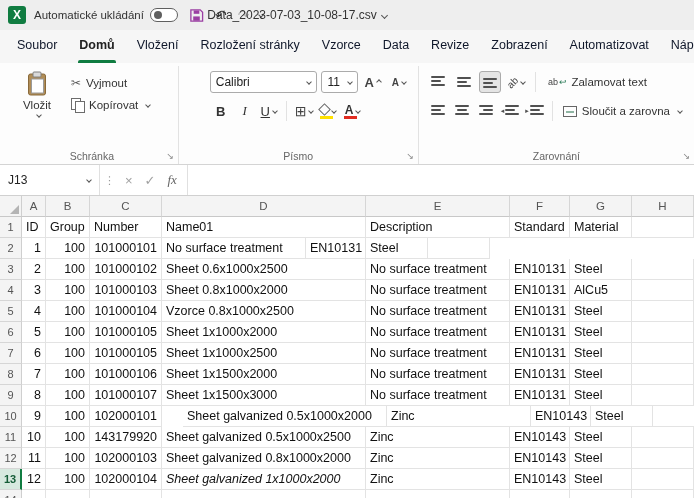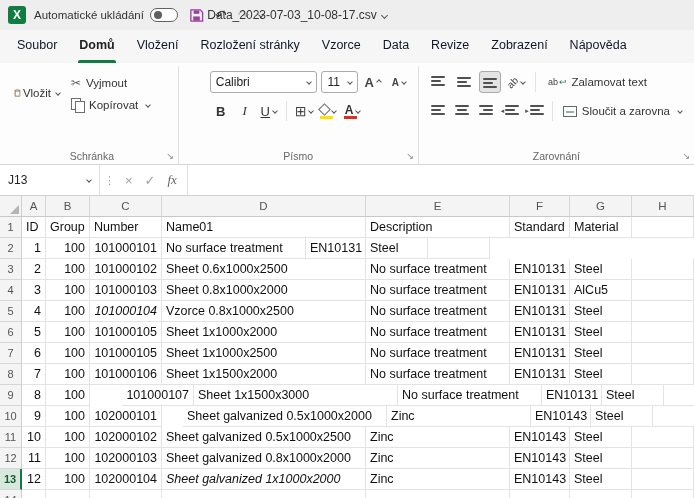--- a/index.html
+++ b/index.html
@@ -42,21 +42,21 @@
   .ribbon { height:102px; background:#fdfdfd; border-bottom:1px solid #d4d4d4;
             display:flex; align-items:stretch; padding:3px 0 0 6px; white-space:nowrap; }
   .rgroup { position:relative; padding:2px 8px 16px 8px; }
   .rgroup + .rgroup { border-left:1px solid #e2e2e2; }
   .glabel { position:absolute; bottom:2px; left:0; right:0; text-align:center;
             font-size:10.5px; color:#666; }
   .launcher { position:absolute; bottom:3px; right:4px; font-size:9px; color:#888;
               line-height:1; }
 
   .g-body { display:flex; gap:8px; }
-  .paste-btn { width:46px; display:flex; flex-direction:row; align-items:center;
+  .paste-btn { width:46px; display:flex; flex-direction:column; align-items:center;
                gap:2px; padding-top:3px; border-radius:4px; }
   .pb-label { font-size:11.5px; color:#333; }
   .stack { display:flex; flex-direction:column; gap:1px; padding-top:4px; }
   .sbtn { display:flex; align-items:center; gap:5px; font-size:11.5px; color:#333;
           height:21px; padding:0 3px; border-radius:3px; }
   .ic.scissors { font-size:12px; color:#555; }
   .copy-ic { width:13px; height:14px; position:relative; display:inline-block; }
   .copy-ic::before,.copy-ic::after { content:""; position:absolute; width:8px; height:10px;
           border:1px solid #6c6c6c; background:#fff; }
   .copy-ic::before { left:0; top:0; } .copy-ic::after { left:4px; top:3px; }
@@ -160,20 +160,21 @@
 
   <div class="tabrow">
       <div class="tab">Soubor</div>
       <div class="tab active">Domů</div>
       <div class="tab">Vložení</div>
       <div class="tab">Rozložení stránky</div>
       <div class="tab">Vzorce</div>
       <div class="tab">Data</div>
       <div class="tab">Revize</div>
       <div class="tab">Zobrazení</div>
+      <div class="tab">Automatizovat</div>
       <div class="tab">Nápověda</div>
     </div>
 
   <div class="ribbon">
 
     <div class="rgroup" style="width:184px;">
       <div class="g-body">
         <div class="paste-btn">
           <svg width="22" height="26" viewBox="0 0 22 26">
             <rect x="2.5" y="3" width="17" height="21" rx="2" fill="#b08d57" stroke="#8a6a3b"></rect>
@@ -401,21 +402,21 @@
         <div class="cell" style="width: 204px; min-width: 204px;">Sheet 0.8x1000x2000</div>
         <div class="cell" style="width: 144px; min-width: 144px;">No surface treatment</div>
         <div class="cell" style="width: 60px; min-width: 60px;">EN10131</div>
         <div class="cell" style="width: 62px; min-width: 62px;">AlCu5</div>
         <div class="cell" style="width: 62px; min-width: 62px;"></div>
       </div>
       <div class="gridrow">
         <div class="rowhdr">5</div>
         <div class="cell num" style="width: 24px; min-width: 24px;">4</div>
         <div class="cell num" style="width: 44px; min-width: 44px;">100</div>
-        <div class="cell num" style="width: 72px; min-width: 72px; font-style: italic;">101000104</div>
+        <div class="cell num" style="width: 72px; min-width: 72px;">101000104</div>
         <div class="cell" style="width: 204px; min-width: 204px;">Vzorce 0.8x1000x2500</div>
         <div class="cell" style="width: 144px; min-width: 144px;">No surface treatment</div>
         <div class="cell" style="width: 60px; min-width: 60px;">EN10131</div>
         <div class="cell" style="width: 62px; min-width: 62px;">Steel</div>
         <div class="cell" style="width: 62px; min-width: 62px;"></div>
       </div>
       <div class="gridrow">
         <div class="rowhdr">6</div>
         <div class="cell num" style="width: 24px; min-width: 24px;">5</div>
         <div class="cell num" style="width: 44px; min-width: 44px;">100</div>
@@ -445,21 +446,21 @@
         <div class="cell" style="width: 204px; min-width: 204px;">Sheet 1x1500x2000</div>
         <div class="cell" style="width: 144px; min-width: 144px;">No surface treatment</div>
         <div class="cell" style="width: 60px; min-width: 60px;">EN10131</div>
         <div class="cell" style="width: 62px; min-width: 62px;">Steel</div>
         <div class="cell" style="width: 62px; min-width: 62px;"></div>
       </div>
       <div class="gridrow">
         <div class="rowhdr">9</div>
         <div class="cell num" style="width: 24px; min-width: 24px;">8</div>
         <div class="cell num" style="width: 44px; min-width: 44px;">100</div>
-        <div class="cell num" style="width: 72px; min-width: 72px; margin-left: 32px;">101000107</div>
+        <div class="cell num" style="width: 72px; min-width: 72px;">101000107</div>
         <div class="cell" style="width: 204px; min-width: 204px;">Sheet 1x1500x3000</div>
         <div class="cell" style="width: 144px; min-width: 144px;">No surface treatment</div>
         <div class="cell" style="width: 60px; min-width: 60px;">EN10131</div>
         <div class="cell" style="width: 62px; min-width: 62px;">Steel</div>
         <div class="cell" style="width: 62px; min-width: 62px;"></div>
       </div>
       <div class="gridrow">
         <div class="rowhdr">10</div>
         <div class="cell num" style="width: 24px; min-width: 24px;">9</div>
         <div class="cell num" style="width: 44px; min-width: 44px;">100</div>
@@ -467,21 +468,21 @@
         <div class="cell" style="width: 204px; min-width: 204px; margin-left: 21px;">Sheet galvanized 0.5x1000x2000</div>
         <div class="cell" style="width: 144px; min-width: 144px;">Zinc</div>
         <div class="cell" style="width: 60px; min-width: 60px;">EN10143</div>
         <div class="cell" style="width: 62px; min-width: 62px;">Steel</div>
         <div class="cell" style="width: 62px; min-width: 62px;"></div>
       </div>
       <div class="gridrow">
         <div class="rowhdr">11</div>
         <div class="cell num" style="width: 24px; min-width: 24px;">10</div>
         <div class="cell num" style="width: 44px; min-width: 44px;">100</div>
-        <div class="cell num" style="width: 72px; min-width: 72px;">102000102</div>
+        <div class="cell num" style="width: 72px; min-width: 72px;">143179920</div>
         <div class="cell" style="width: 204px; min-width: 204px;">Sheet galvanized 0.5x1000x2500</div>
         <div class="cell" style="width: 144px; min-width: 144px;">Zinc</div>
         <div class="cell" style="width: 60px; min-width: 60px;">EN10143</div>
         <div class="cell" style="width: 62px; min-width: 62px;">Steel</div>
         <div class="cell" style="width: 62px; min-width: 62px;"></div>
       </div>
       <div class="gridrow">
         <div class="rowhdr">12</div>
         <div class="cell num" style="width: 24px; min-width: 24px;">11</div>
         <div class="cell num" style="width: 44px; min-width: 44px;">100</div>

